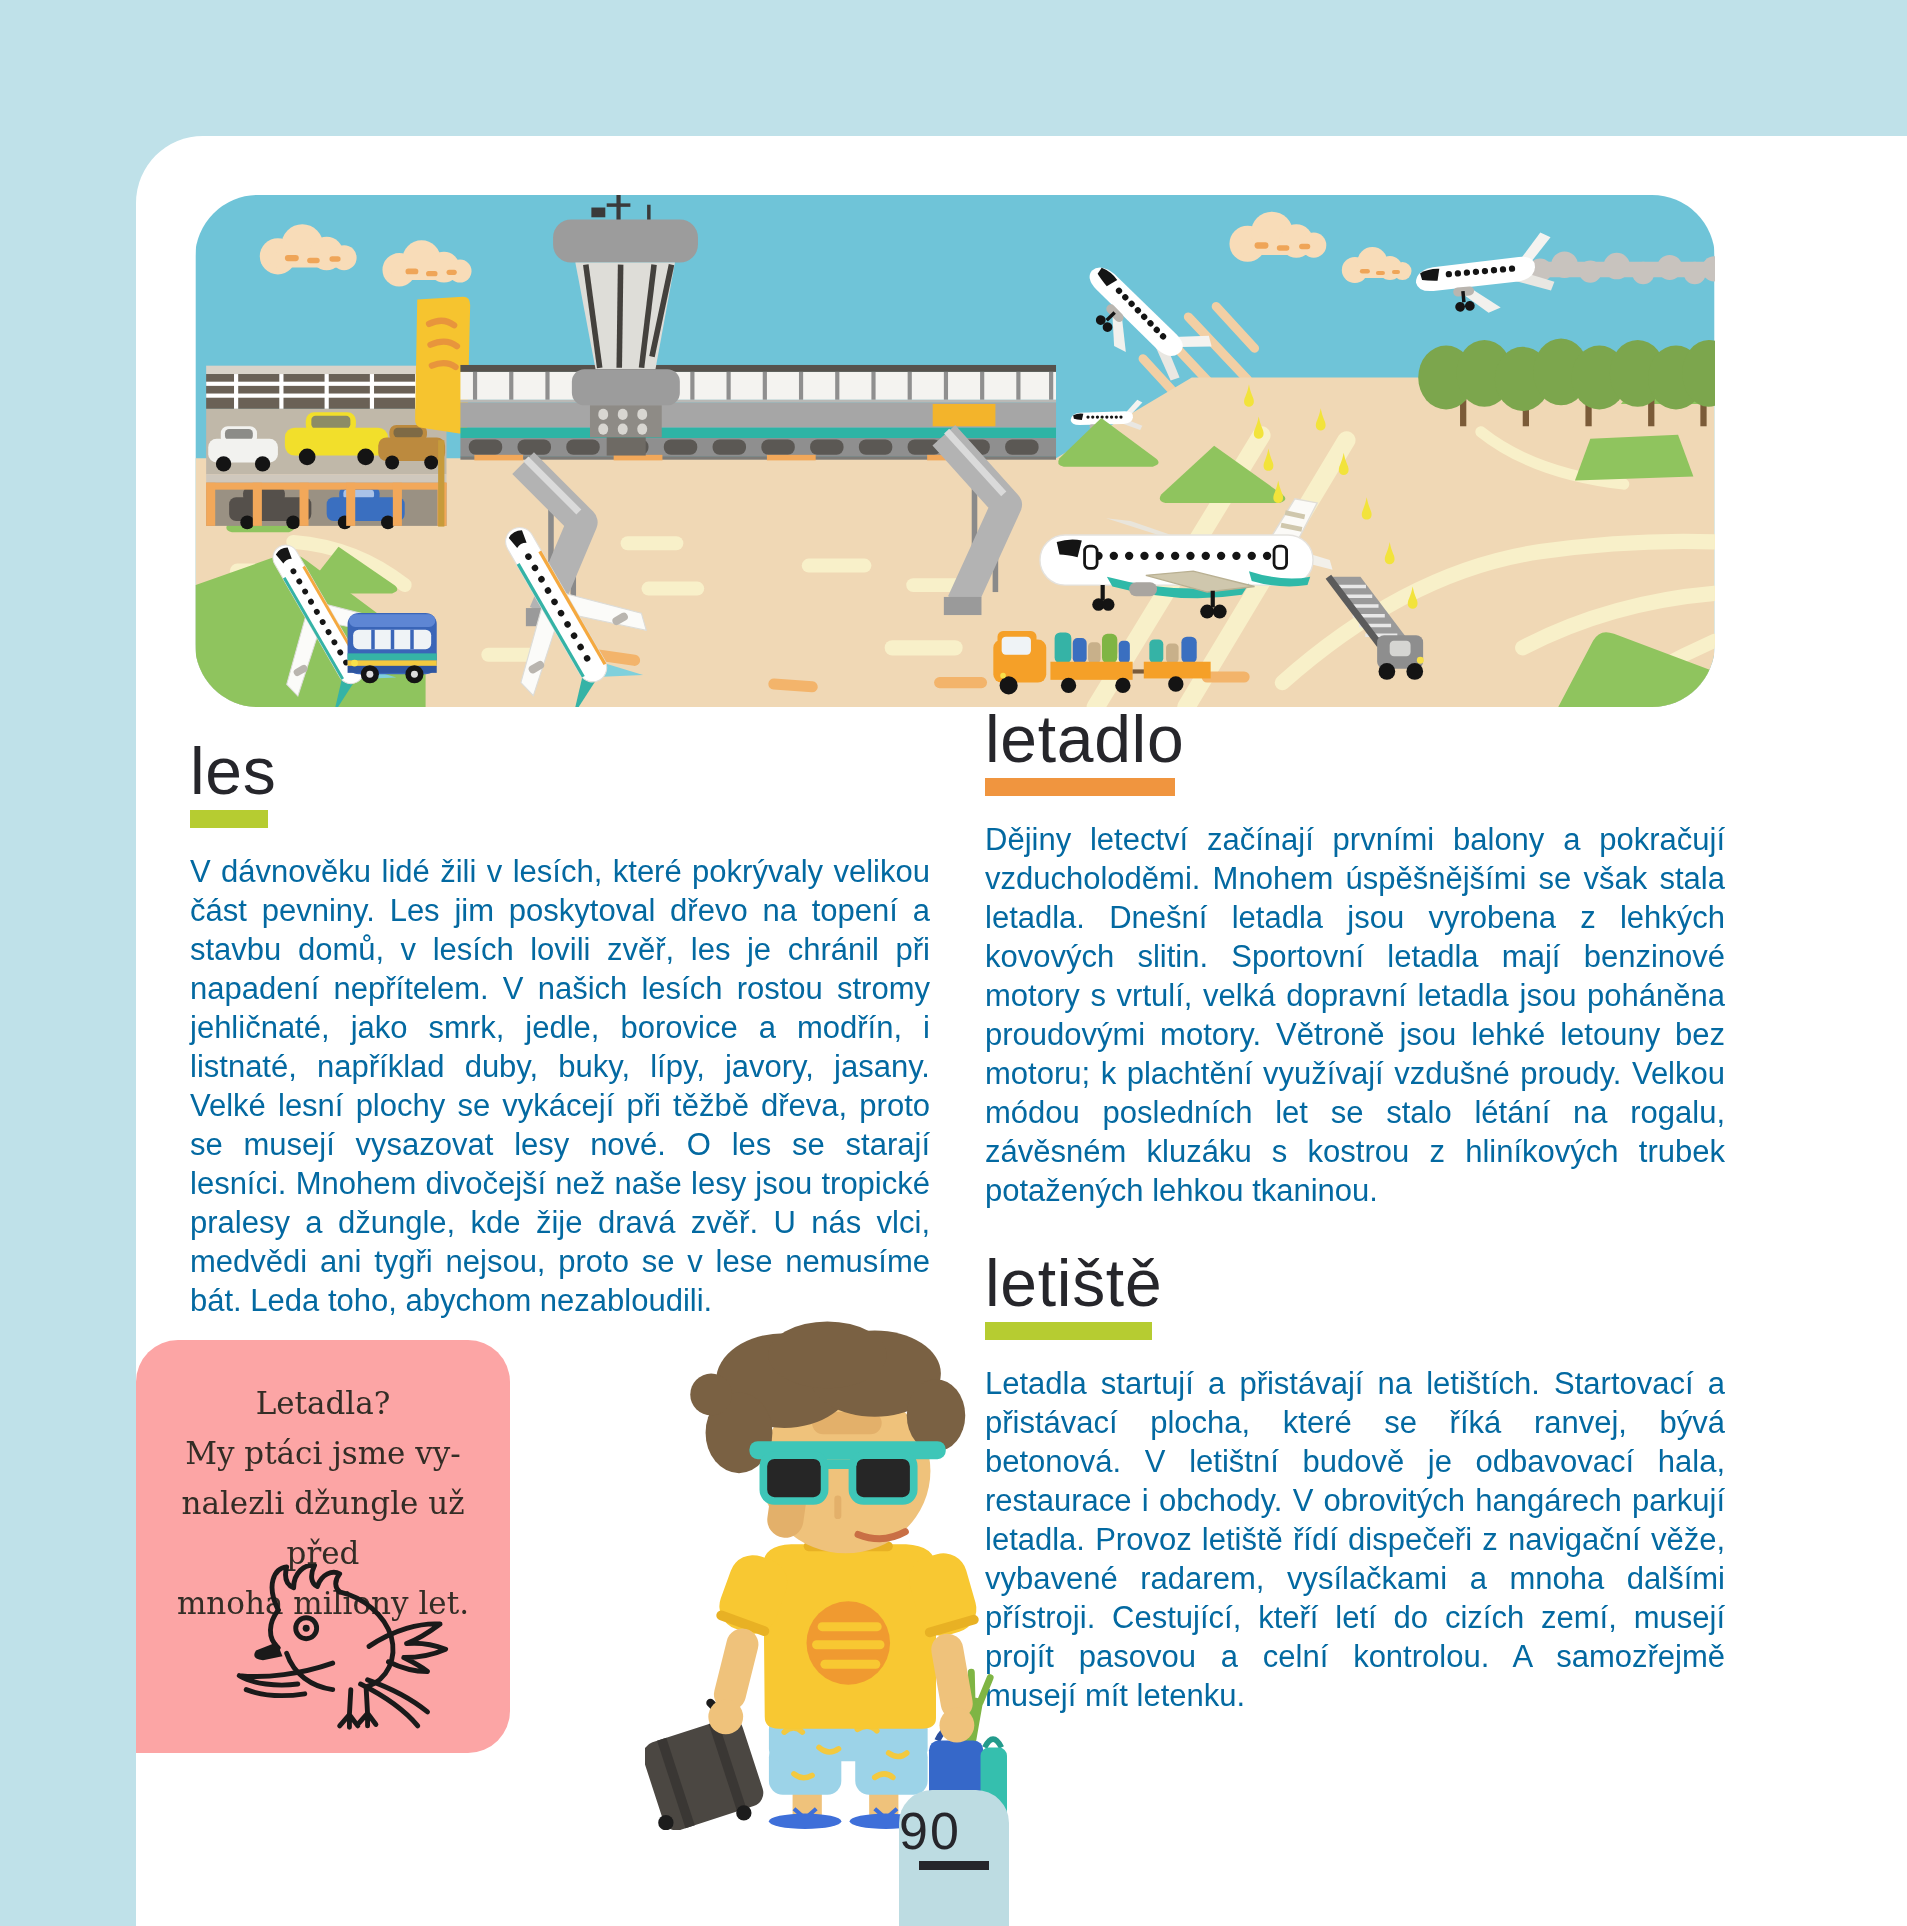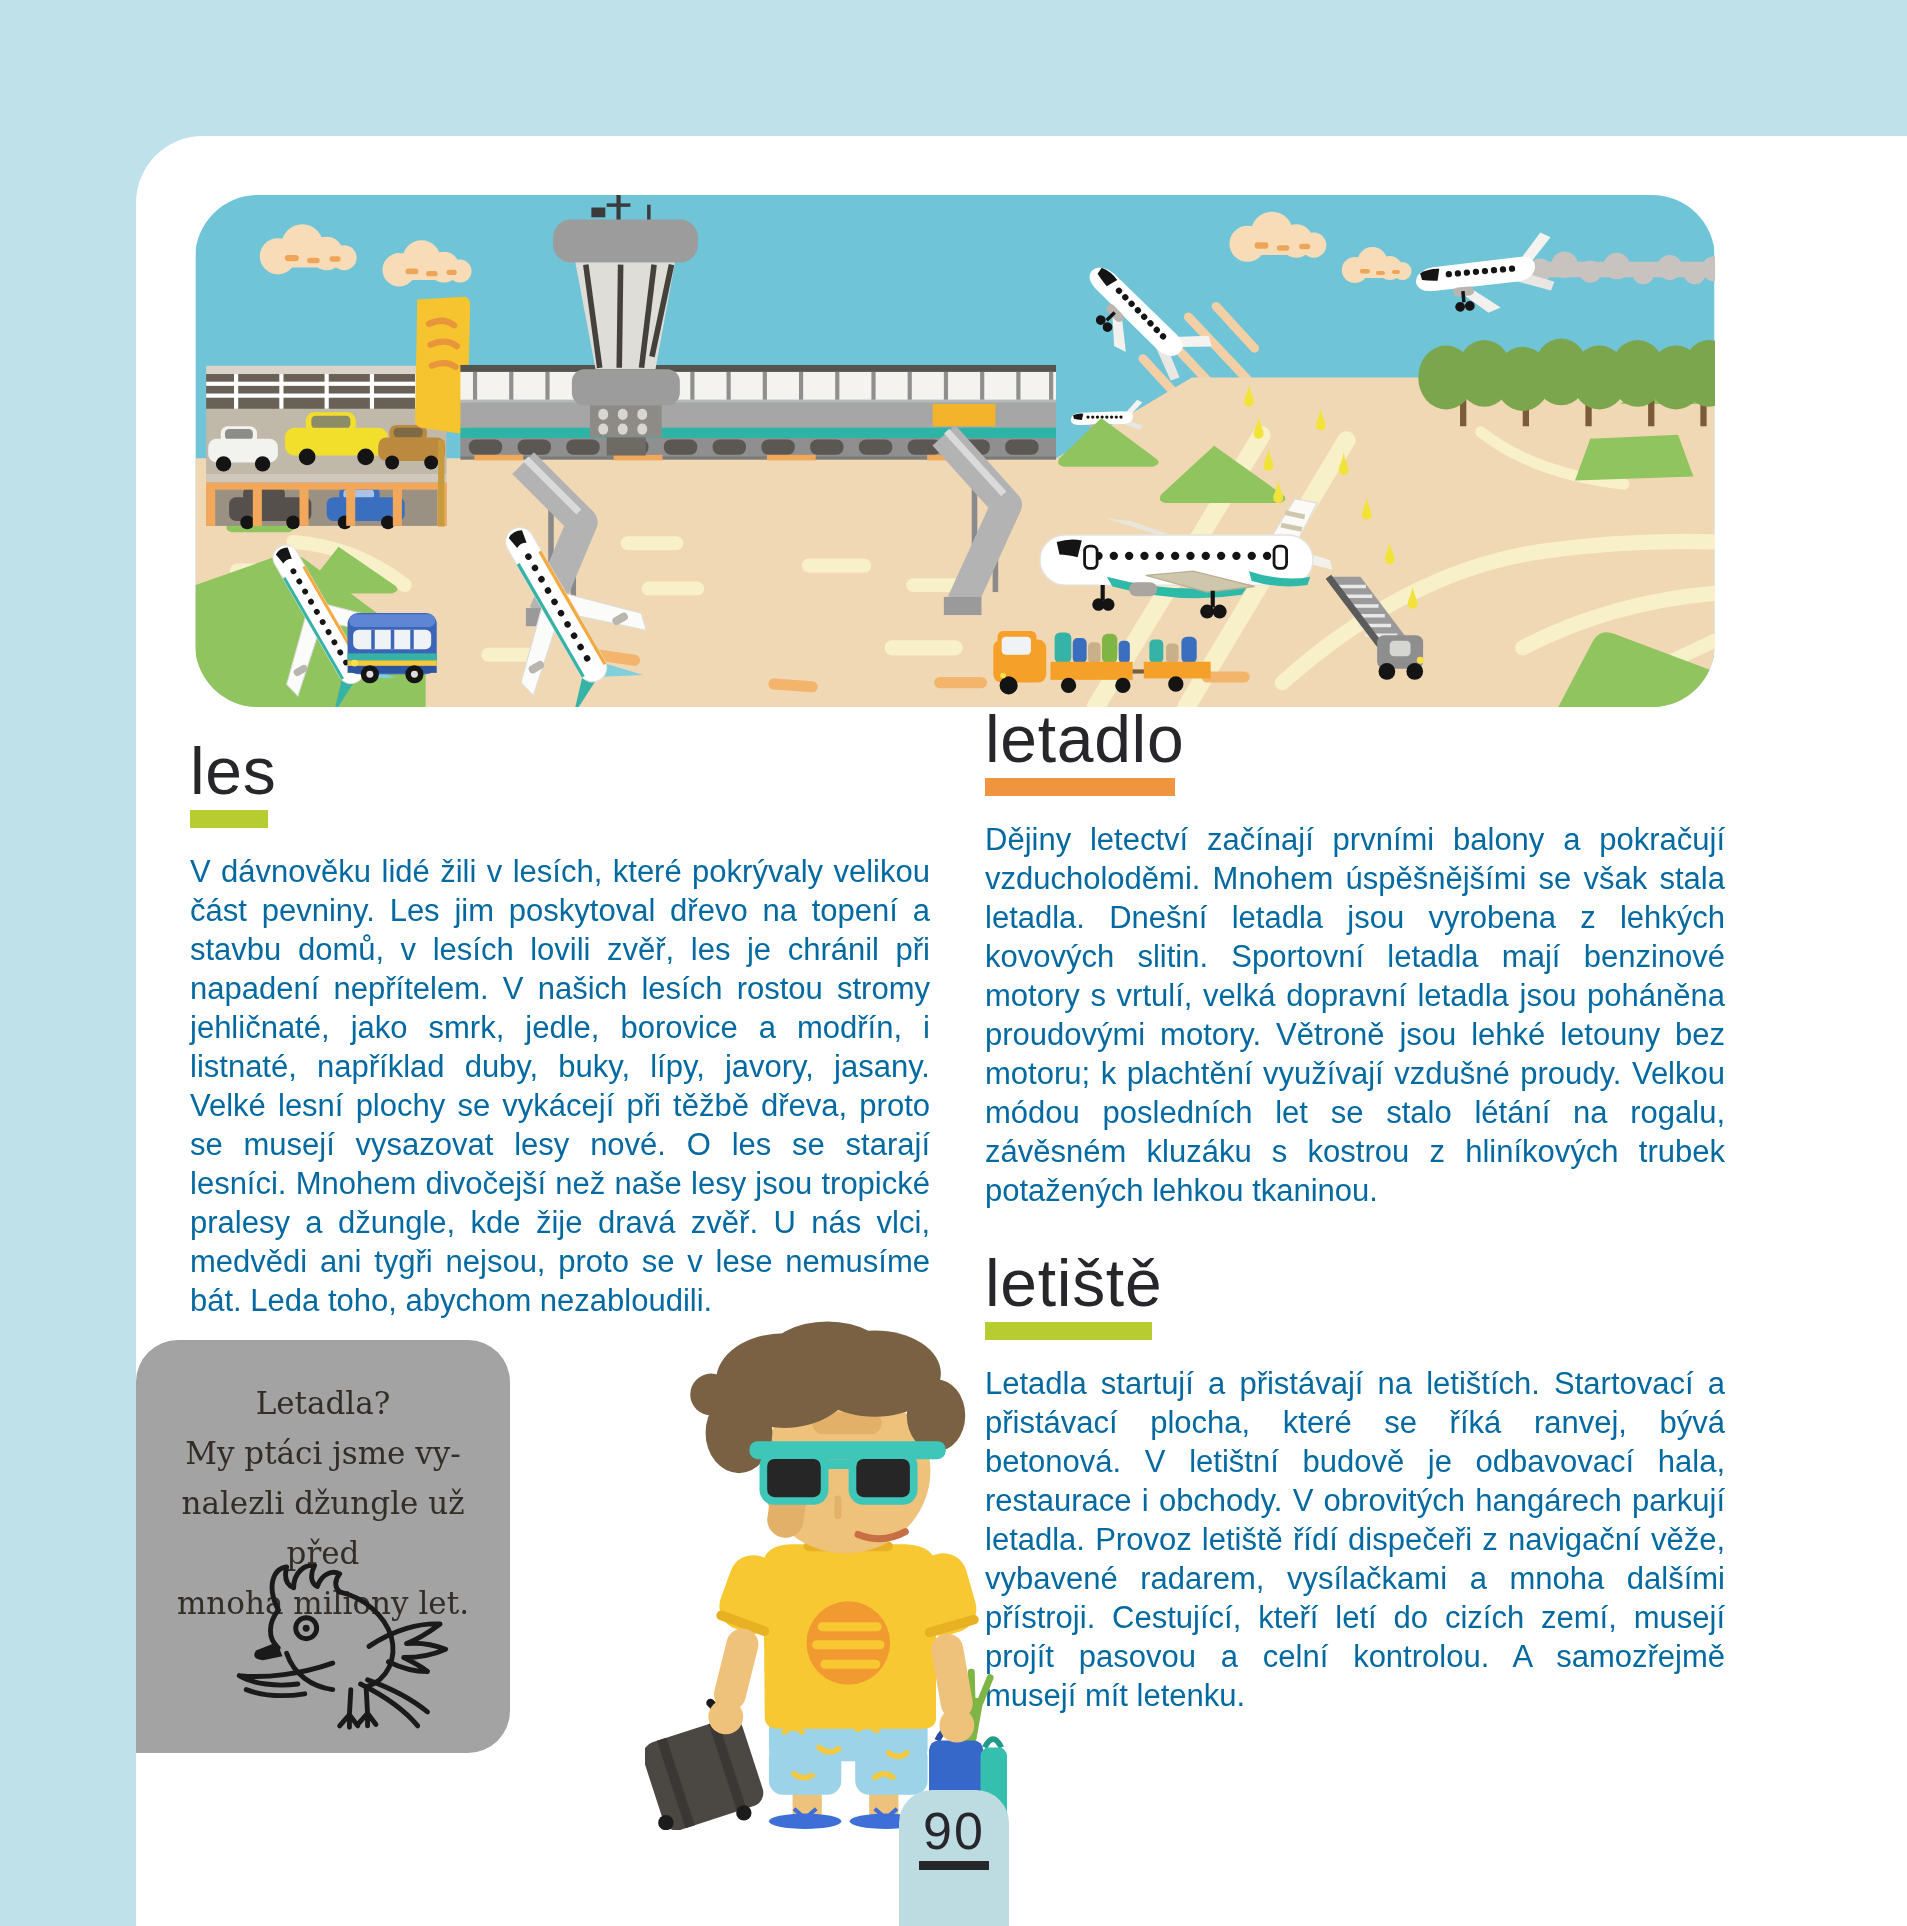--- a/index.html
+++ b/index.html
@@ -28,32 +28,32 @@
   .accent-bar{height:18px;margin-top:7px;}
   .bar-les{width:78px;background:#B6CC31;}
   .bar-letadlo{width:190px;background:#F0953F;}
   .bar-letiste{width:167px;background:#B6CC31;}
   .section p{
     margin:24px 0 0;font-size:31px;line-height:39px;
     text-align:justify;color:#0369a1;
   }
   .callout{
     position:absolute;left:136px;top:1340px;width:374px;height:413px;
-    background:#a3a3a3;border-radius:42px 42px 42px 0;
+    background:#fca5a5;border-radius:42px 42px 42px 0;
   }
   .callout-text{
     margin:38px 21px 0;text-align:center;
     font-family:"DejaVu Serif",serif;font-size:31px;line-height:50px;color:#332D26;
   }
   .callout-text span{display:block;}
   .parrot{position:absolute;left:60px;top:224px;width:265px;height:178px;}
   .boy{position:absolute;left:645px;top:1321px;width:362px;height:509px;}
   .page-tab{
     position:absolute;left:899px;top:1790px;width:110px;height:136px;
-    background:#BDDCE2;border-radius:33px 33px 0 0;text-align:center;
+    background:#BDDCE2;border-radius:33px 33px 0 0;
   }
   .page-tab .num{
     display:block;margin-top:15.3px;font-size:52px;line-height:53px;
     letter-spacing:2.1px;color:#26262B;
   }
   .page-tab .underline{width:70px;height:9px;background:#26262B;margin:2.8px auto 0;}
 </style>
 </head>
 <body>
 

